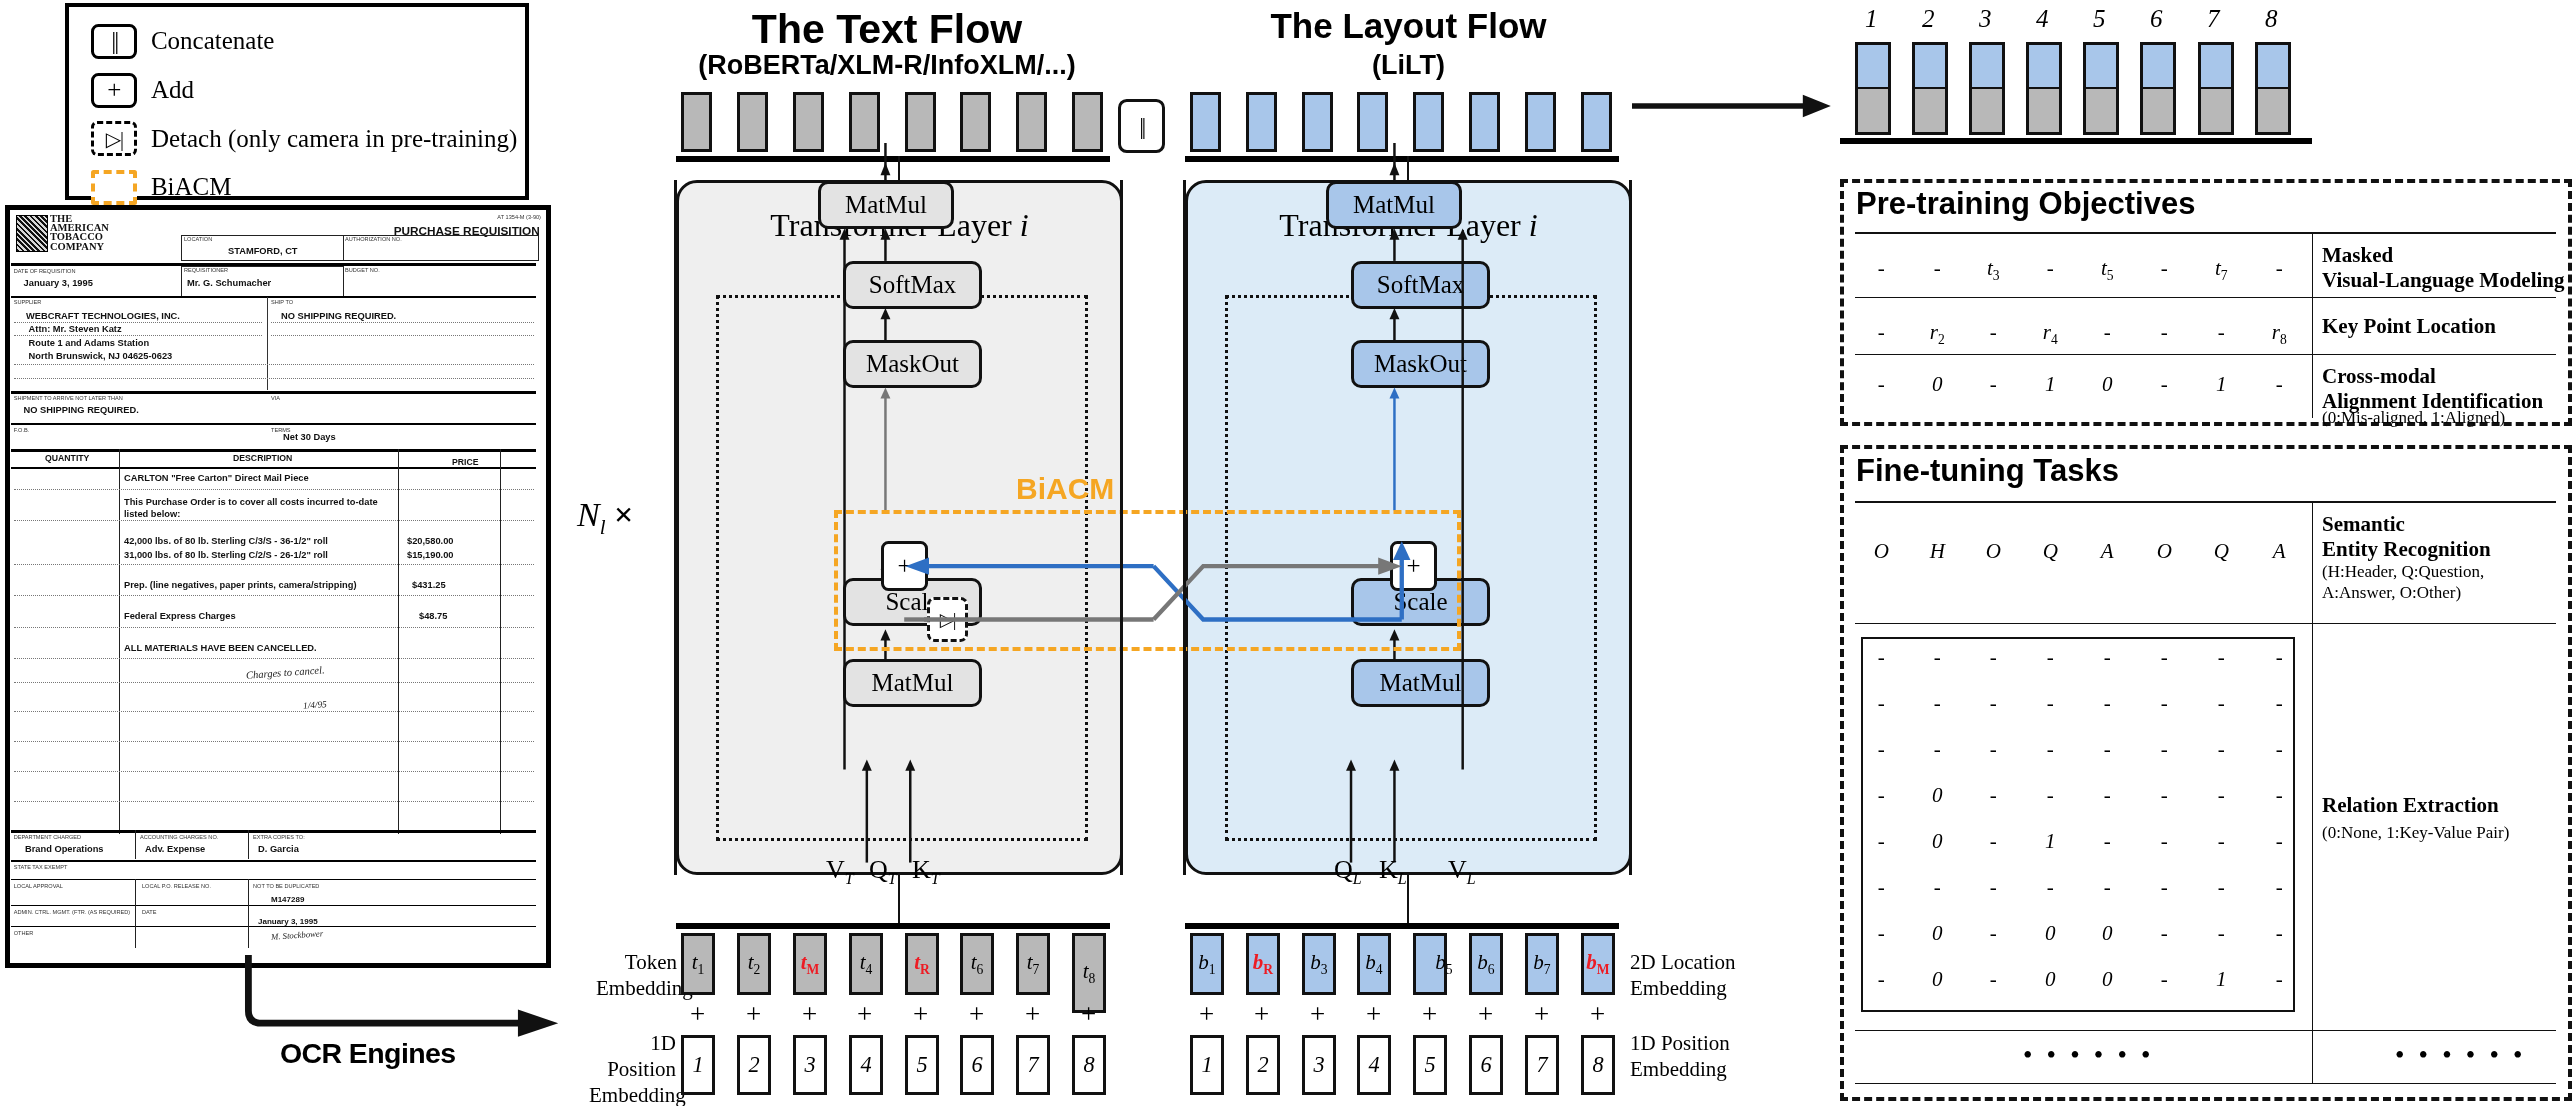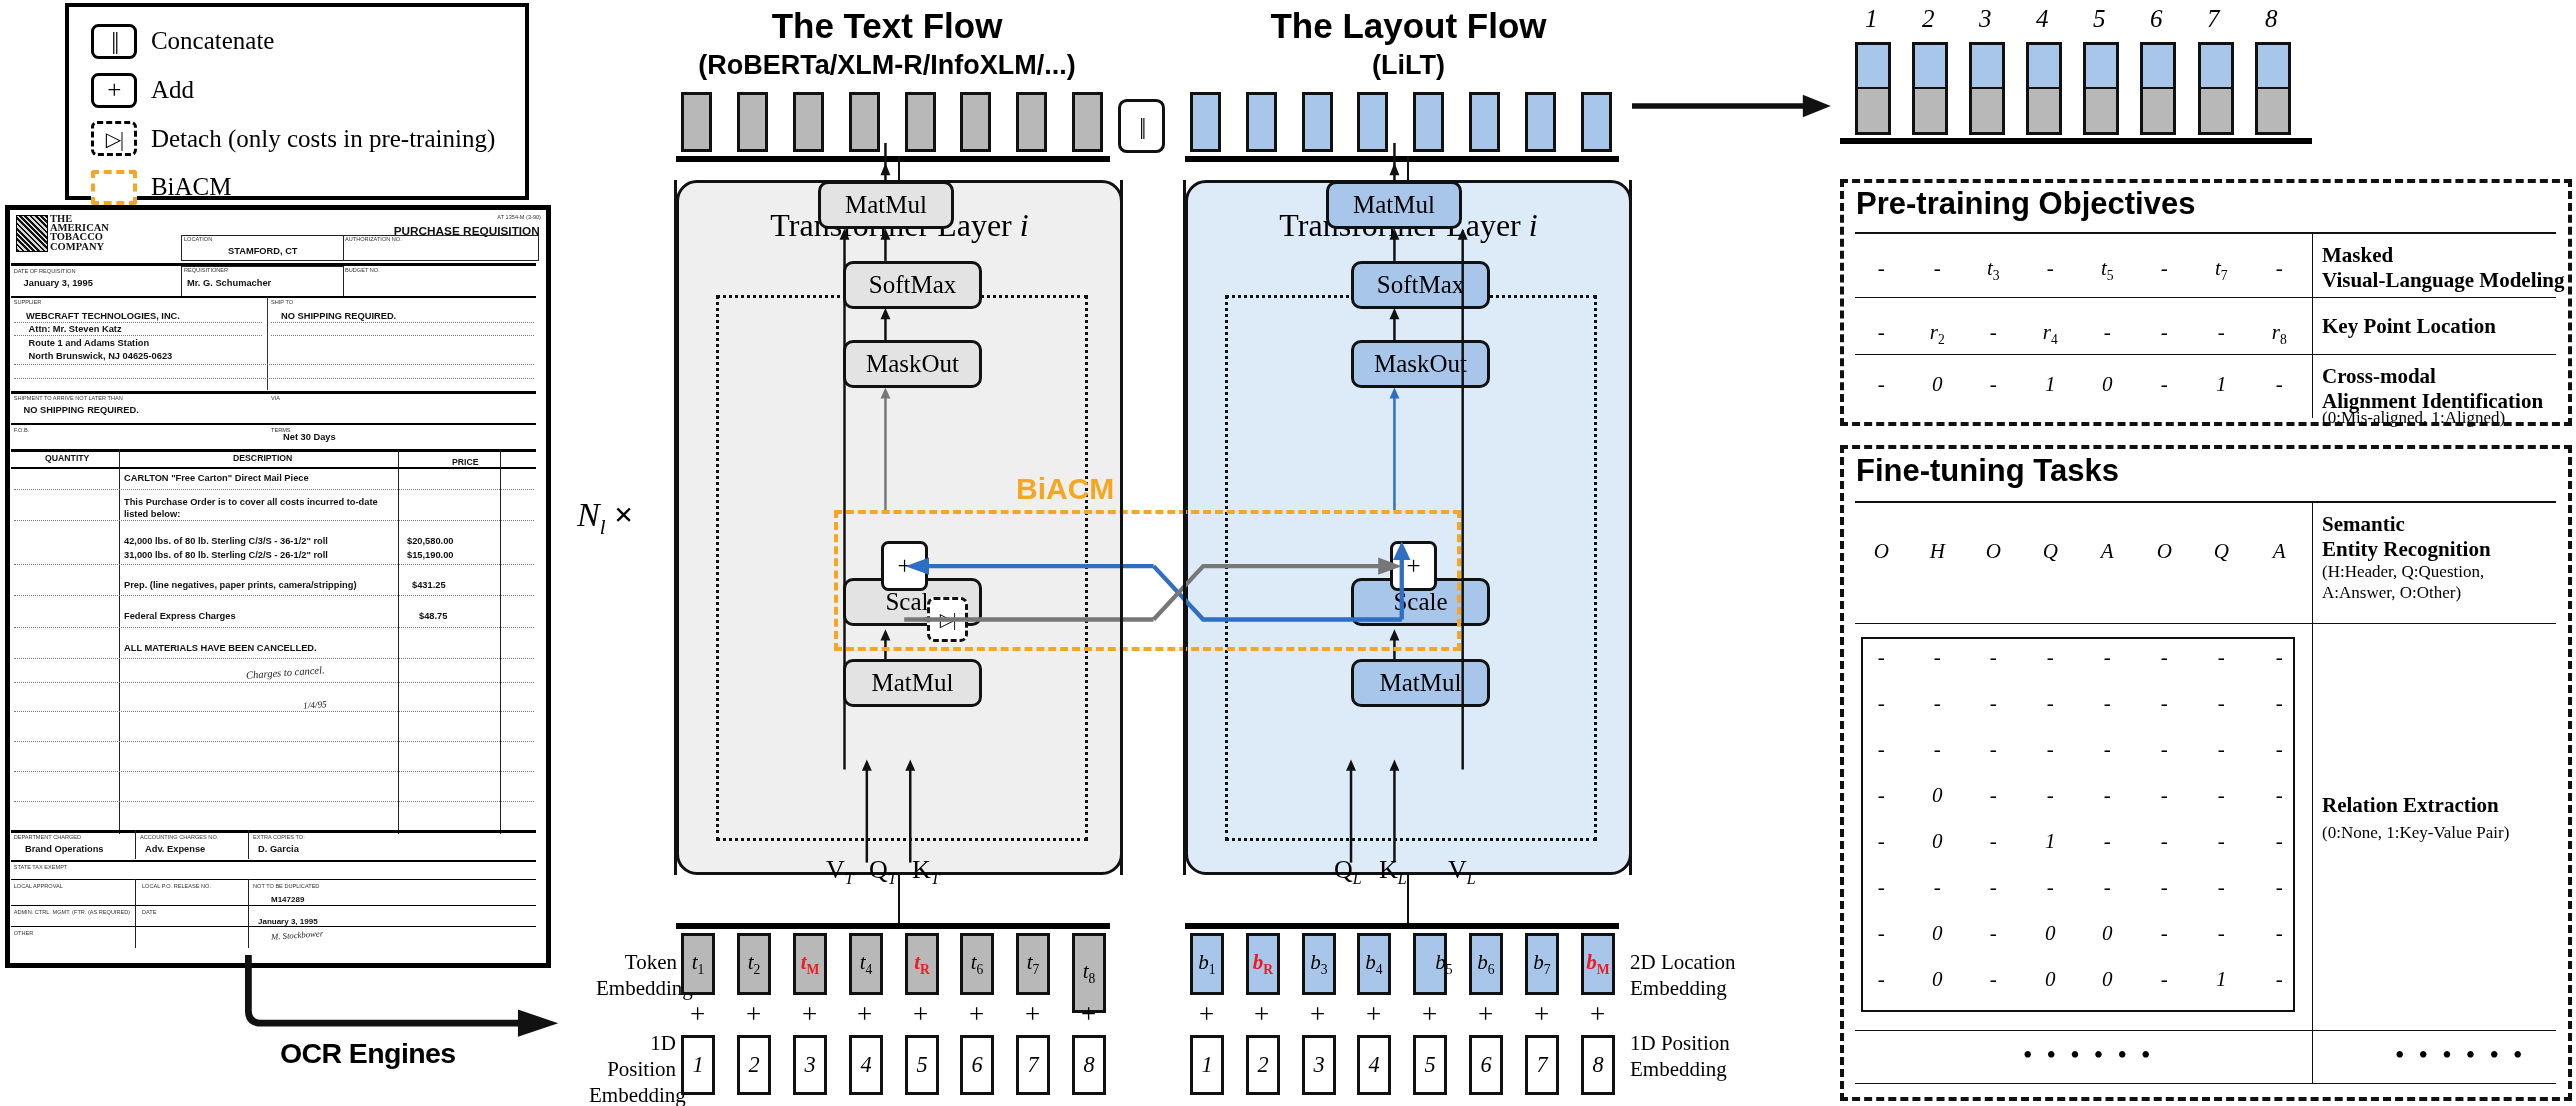--- a/index.html
+++ b/index.html
@@ -38,21 +38,21 @@
            line-height:9.3px;font-family:"Liberation Serif",serif;}
   .scrib{position:absolute;font-family:"Liberation Serif",serif;font-style:italic;
          font-size:10.5px;color:#222;transform:rotate(-4deg);}
 
   
   #ocr-label{left:280px;top:1037px;font-size:28.5px;font-weight:bold;
              font-family:"Liberation Sans",sans-serif;letter-spacing:-0.6px;}
 
   
   .flow-title{font-family:"Liberation Sans",sans-serif;font-weight:bold;text-align:center;}
-  #tf-title{left:670px;top:6.2px;width:434px;font-size:35px;text-align:center;}
+  #tf-title{left:670px;top:6.2px;width:434px;font-size:41px;text-align:center;}
   #tf-sub{left:645px;top:50px;width:484px;font-size:27px;}
   #lf-title{left:1216px;top:6.2px;width:385px;font-size:35px;}
   #lf-sub{left:1216px;top:50px;width:385px;font-size:27px;}
 
   
   .tok{position:absolute;box-sizing:border-box;border:3.1px solid #111;}
   .tok-grey{background:#b8b8b8;}
   .tok-blue{background:#A8C6EA;}
   .busbar{position:absolute;background:#000;height:5.6px;}
 
@@ -140,21 +140,21 @@
   <div class="leg-row">
     <div class="leg-ico leg-solid">
       <span class="plus-glyph">+</span>
     </div>
     <span class="leg-txt">Add</span>
   </div>
   <div class="leg-row">
     <div class="leg-ico leg-dash">
       <span class="det-glyph">▷|</span>
     </div>
-    <span class="leg-txt">Detach (only costs in pre-training)</span>
+    <span class="leg-txt">Detach (only camera in pre-training)</span>
   </div>
   <div class="leg-row">
     <div class="leg-ico leg-orange"></div>
     <span class="leg-txt">BiACM</span>
   </div>
 </div>
 
 <div id="doc" class="abs">
   <div class="docinner">
     <div class="logo"></div>

